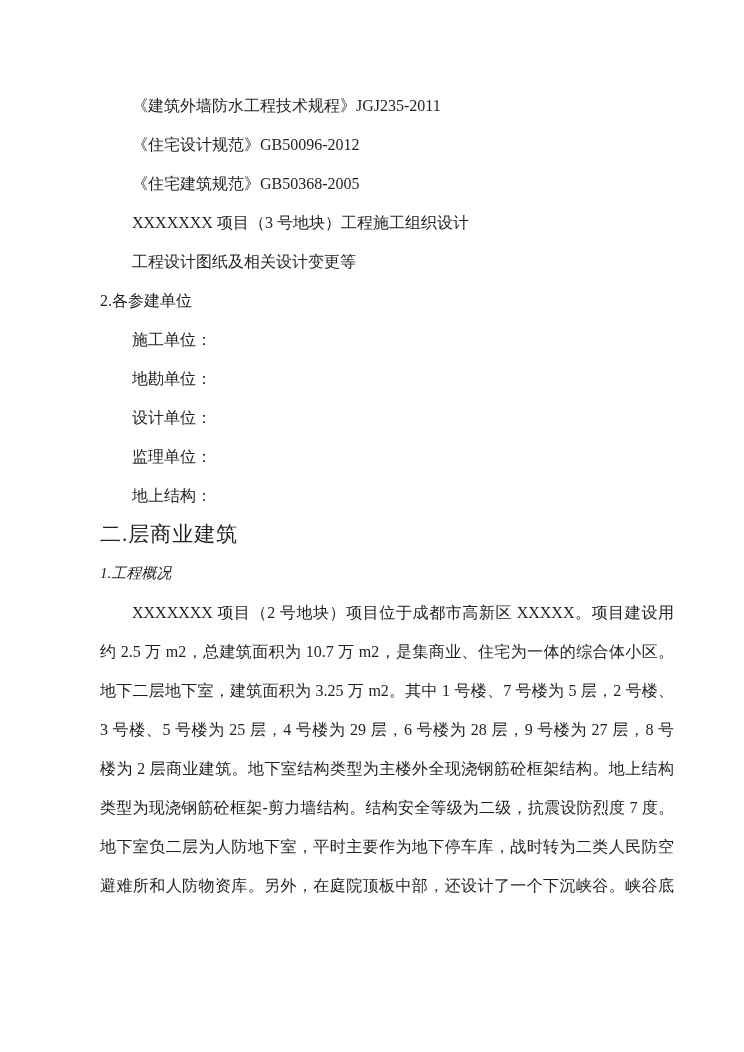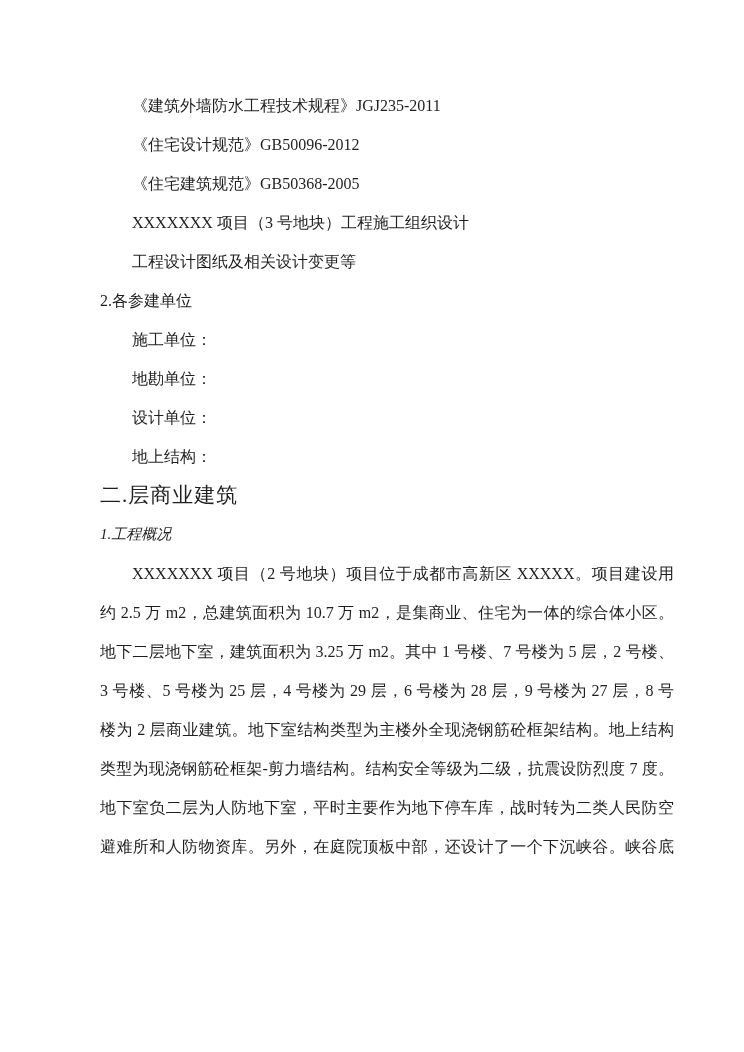--- a/index.html
+++ b/index.html
@@ -57,20 +57,21 @@
     <div class="line indent">《住宅设计规范》GB50096-2012</div>
     <div class="line indent">《住宅建筑规范》GB50368-2005</div>
     <div class="line indent">XXXXXXX 项目（3 号地块）工程施工组织设计</div>
     <div class="line indent">工程设计图纸及相关设计变更等</div>
 
     <div class="line">2.各参建单位</div>
 
     <div class="line indent">施工单位：</div>
     <div class="line indent">地勘单位：</div>
     <div class="line indent">设计单位：</div>
+    <div class="line indent">监理单位：</div>
     <div class="line indent">地上结构：</div>
 
     <div class="line chapter-heading">二.层商业建筑</div>
 
     <div class="line sub-heading">1.工程概况</div>
 
     <div class="line para para-first">XXXXXXX 项目（2 号地块）项目位于成都市高新区 XXXXX。项目建设用地面积</div>
     <div class="line para">约 2.5 万 m2，总建筑面积为 10.7 万 m2，是集商业、住宅为一体的综合体小区。</div>
     <div class="line para">地下二层地下室，建筑面积为 3.25 万 m2。其中 1 号楼、7 号楼为 5 层，2 号楼、</div>
     <div class="line para">3 号楼、5 号楼为 25 层，4 号楼为 29 层，6 号楼为 28 层，9 号楼为 27 层，8 号</div>

